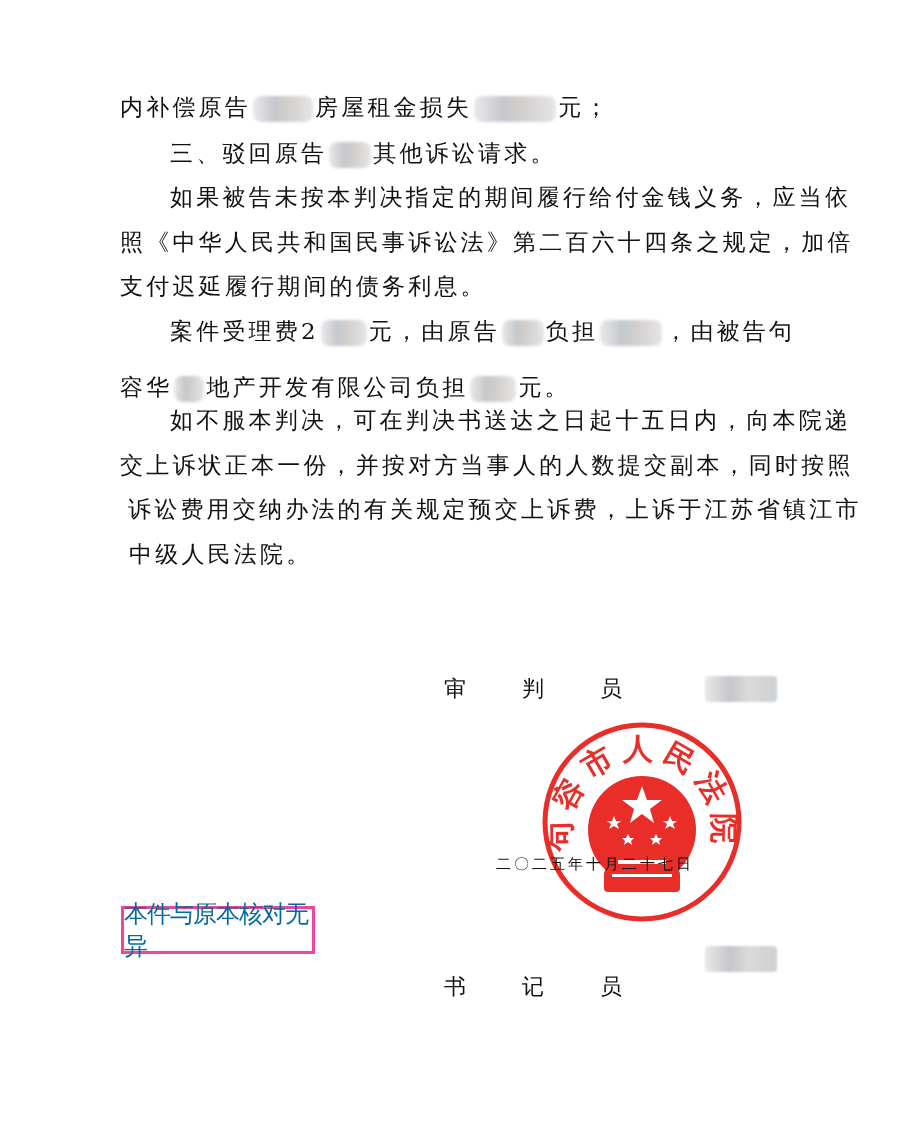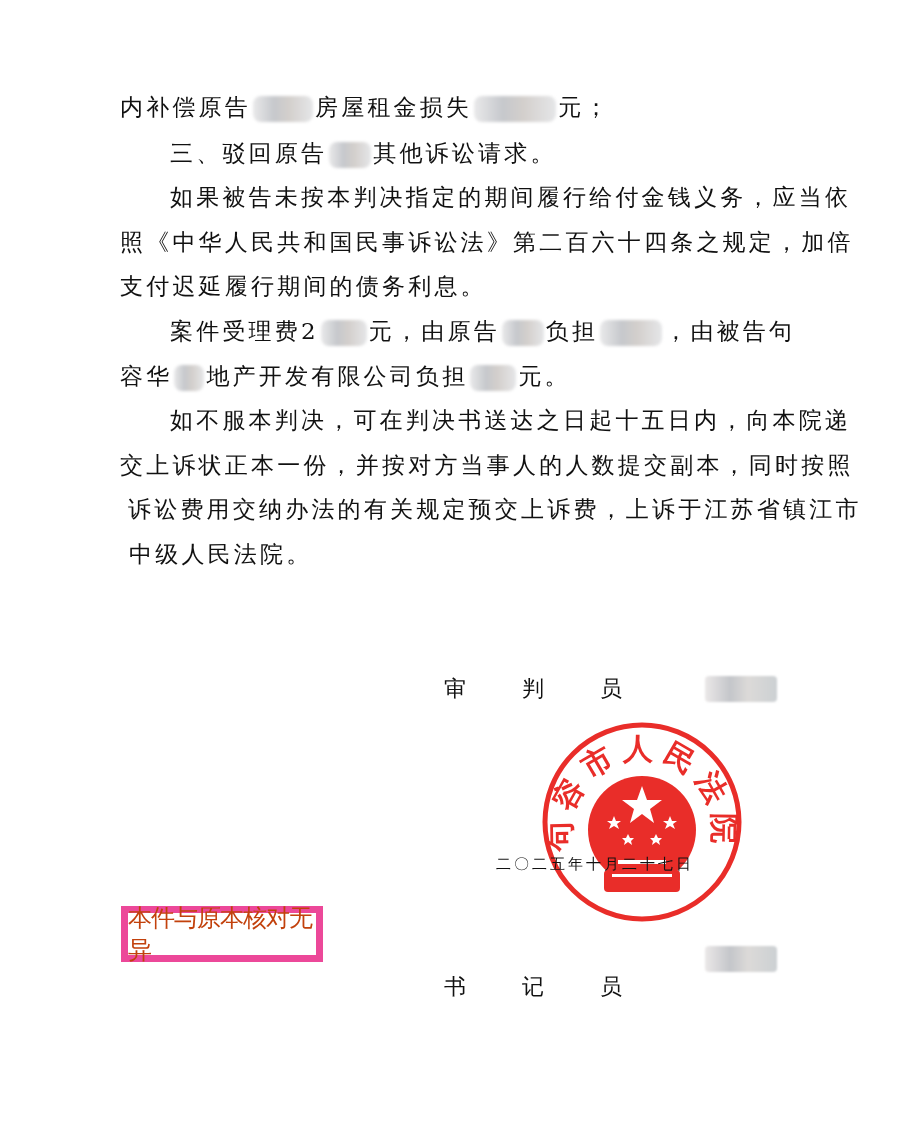--- a/index.html
+++ b/index.html
@@ -12,22 +12,22 @@
             background: linear-gradient(90deg, #e9e9ea 0%, #c6c8cc 35%, #d3cfcc 60%, #e5e6e8 100%);
             filter: blur(1.5px); margin: 0 2px; }
   .sig-row { position: absolute; left: 444px; font-size: 22px; line-height: 30px; }
   .sig-row span.ch { display: inline-block; width: 78px; }
   .sig-redact { position: absolute; height: 26px; width: 72px; border-radius: 4px;
                 background: linear-gradient(90deg, #ebe8e8 0%, #c4c6ca 35%, #dcdad8 60%, #ccd0d3 100%);
                 filter: blur(1px); }
   .date { position: absolute; left: 496px; top: 855px; font-size: 15px; letter-spacing: 3px; z-index: 3; }
   .seal { position: absolute; left: 540px; top: 720px; width: 204px; height: 204px; z-index: 2; opacity: 0.95; }
   .stamp-box { position: absolute; left: 121px; top: 906px; width: 188px; height: 42px;
-               border: 7px solid #ec4899; background: #fff; display: flex; align-items: center; justify-content: center;
-               font-family: "DejaVu Sans", "Liberation Sans", sans-serif; font-size: 24px; color: #c2410c; letter-spacing: -1px; }
+               border: 3px solid #ec4899; background: #fff; display: flex; align-items: center; justify-content: center;
+               font-family: "DejaVu Sans", "Liberation Sans", sans-serif; font-size: 24px; color: #0369a1; letter-spacing: -1px; }
 </style>
 </head>
 <body>
 
 <div class="page">
 
   <div class="line" style="top:92px;">
     <span>内补偿原告</span><span class="redact" style="width:60px"></span><span>房屋租金损失</span><span class="redact" style="width:82px"></span><span>元；</span>
   </div>
 
@@ -38,21 +38,21 @@
   <div>
     <div class="line indent" style="top:182px;">如果被告未按本判决指定的期间履行给付金钱义务，应当依</div>
     <div class="line" style="top:227px;">照《中华人民共和国民事诉讼法》第二百六十四条之规定，加倍</div>
     <div class="line" style="top:271px;">支付迟延履行期间的债务利息。</div>
   </div>
 
   <div>
     <div class="line indent" style="top:316px;">
       <span>案件受理费2</span><span class="redact" style="width:46px"></span><span>元，由原告</span><span class="redact" style="width:42px"></span><span>负担</span><span class="redact" style="width:62px"></span><span>，由被告句</span>
     </div>
-    <div class="line" style="top:361px;">
+    <div class="line" style="top:372px;">
       <span>容华</span><span class="redact" style="width:30px"></span><span>地产开发有限公司负担</span><span class="redact" style="width:46px"></span><span>元。</span>
     </div>
   </div>
 
   <div>
     <div class="line indent" style="top:405px;">如不服本判决，可在判决书送达之日起十五日内，向本院递</div>
     <div class="line" style="top:450px;">交上诉状正本一份，并按对方当事人的人数提交副本，同时按照</div>
     <div class="line" style="top:494px;margin-left:8px;">诉讼费用交纳办法的有关规定预交上诉费，上诉于江苏省镇江市</div>
     <div class="line" style="top:539px;margin-left:9px;">中级人民法院。</div>
   </div>

